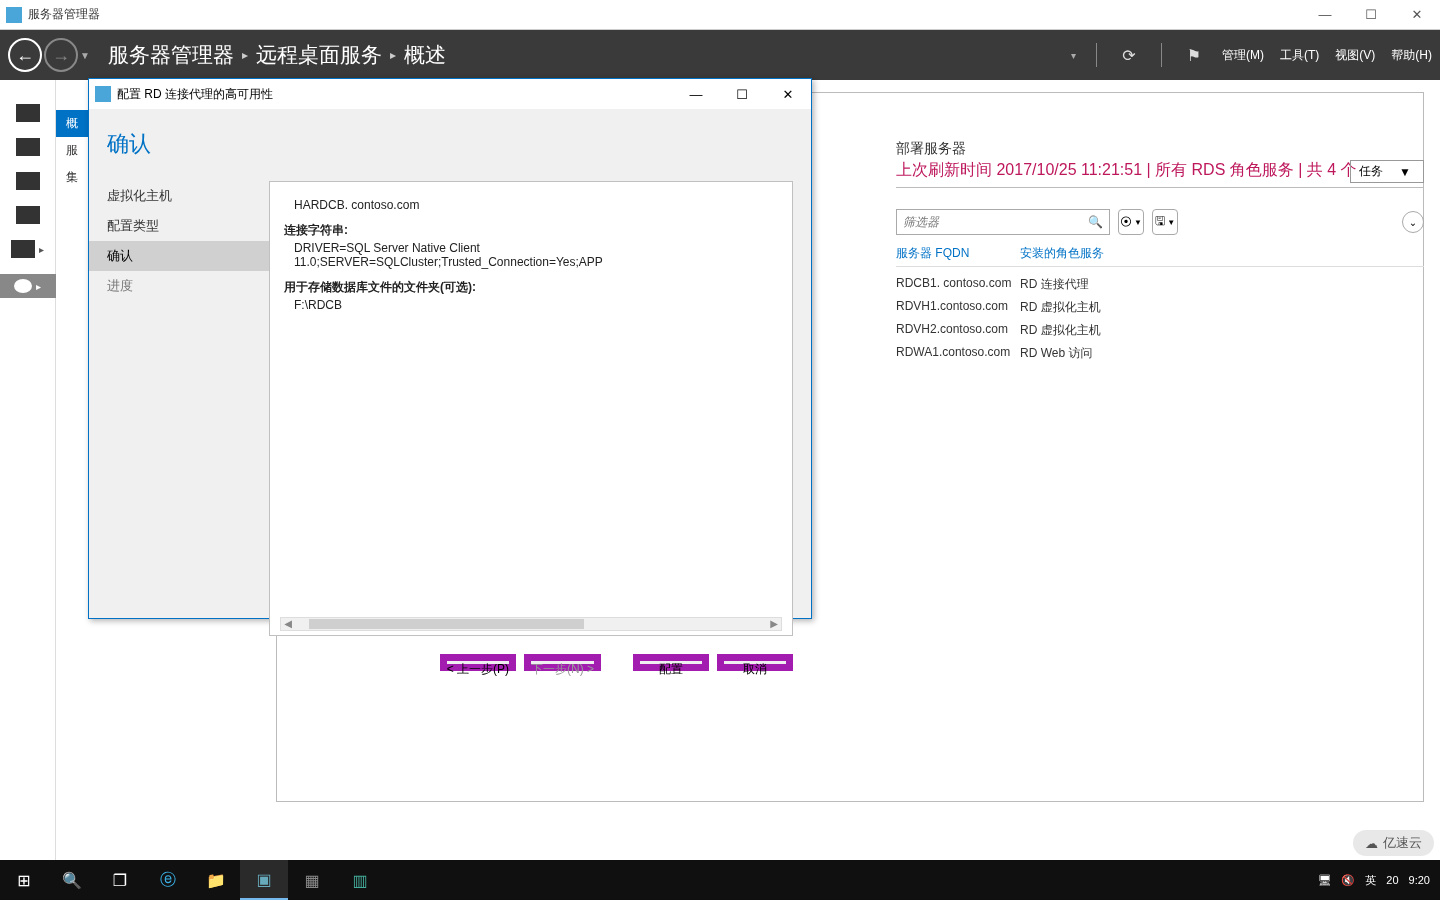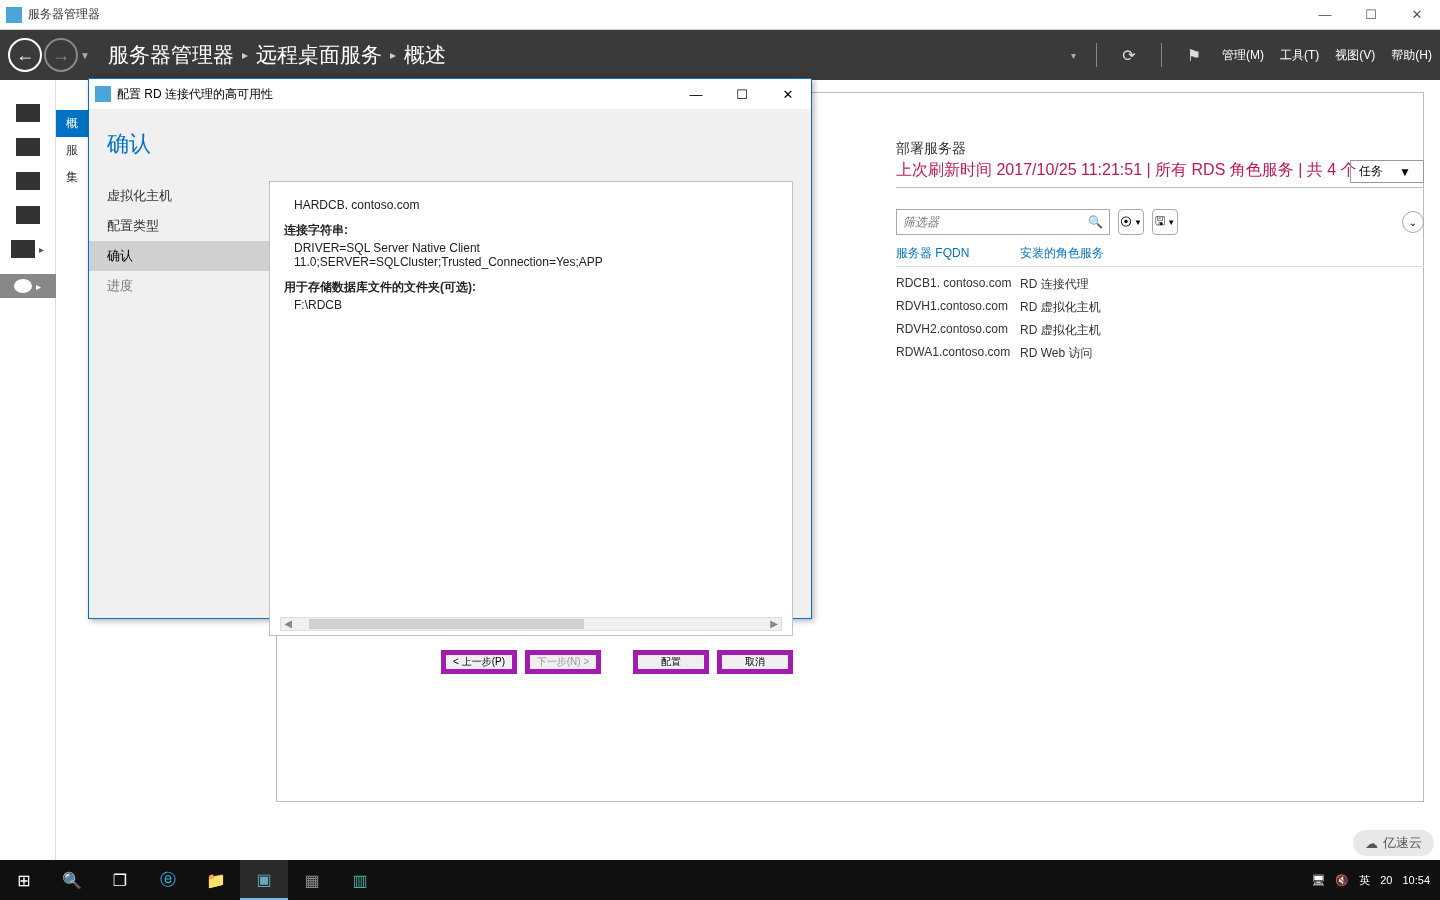--- a/index.html
+++ b/index.html
@@ -61,21 +61,21 @@
 .dlg-nav .step { padding: 6px 18px; font-size: 13px; color: #777; cursor: pointer; }
 .dlg-nav .step.done { color: #333; }
 .dlg-nav .step.active { background: #d0d0d0; color: #000; }
 .dlg-content { flex: 1; border: 1px solid #c0c0c0; background: #fff; margin: 4px 18px 0 0; padding: 14px; font-size: 12px; color: #222; overflow: auto; position: relative; }
 .dlg-content .lbl { font-weight: bold; margin-top: 10px; }
 .dlg-content .val { margin-left: 10px; margin-top: 2px; }
 .dlg-content .hscroll { position: absolute; bottom: 4px; left: 10px; right: 10px; height: 14px; background: #f0f0f0; border: 1px solid #ddd; display:flex; }
 .dlg-content .hscroll .thumb { width: 55%; background: #cfcfcf; margin: 1px 14px;}
 .dlg-content .hscroll .ar { width: 14px; text-align:center; color:#888; font-size:10px;}
 .dlg-foot { height: 52px; display: flex; align-items: center; justify-content: flex-end; padding-right: 18px; gap: 8px; }
-.dlg-btn { min-width: 76px; height: 24px; border: 5px solid #a21caf; background: #efefef; font-size: 10px; cursor: pointer; }
+.dlg-btn { min-width: 76px; height: 17px; border: 7px solid #a21caf; background: #efefef; font-size: 12px; cursor: pointer; }
 .dlg-btn:disabled, .dlg-btn.disabled { color: #999; }
 
 
 .content-border { position: absolute; left: 276px; right: 16px; top: 92px; height: 710px; border: 1px solid #bbb; z-index: -1; }
 
 
 .taskbar { position: absolute; bottom: 0; left: 0; right: 0; height: 40px; background: #101010; display: flex; align-items: center; }
 .tb-item { width: 48px; height: 40px; display: flex; align-items: center; justify-content: center; color: #fff; font-size: 16px; cursor: pointer; }
 .tb-item.active { border-bottom: 2px solid #76b9ed; background: #2a2a2a; }
 .tb-tray { margin-left: auto; display: flex; align-items: center; color: #fff; gap: 10px; padding-right: 10px; font-size: 11px; }
@@ -235,16 +235,16 @@
   <div class="tb-item" style="color:#f4c542;">📁</div>
   <div class="tb-item active" style="color:#6ab">▣</div>
   <div class="tb-item" style="color:#888;">▦</div>
   <div class="tb-item" style="color:#4a9;">▥</div>
   <div class="tb-tray">
     <span>🖥</span>
     <span>🔇</span>
     <span>英</span>
     <span>20</span>
     <div class="tb-time">
-        <div>10:54</div>
+        <div>9:20</div>
       </div>
   </div>
 </div>
 
 </body></html>

